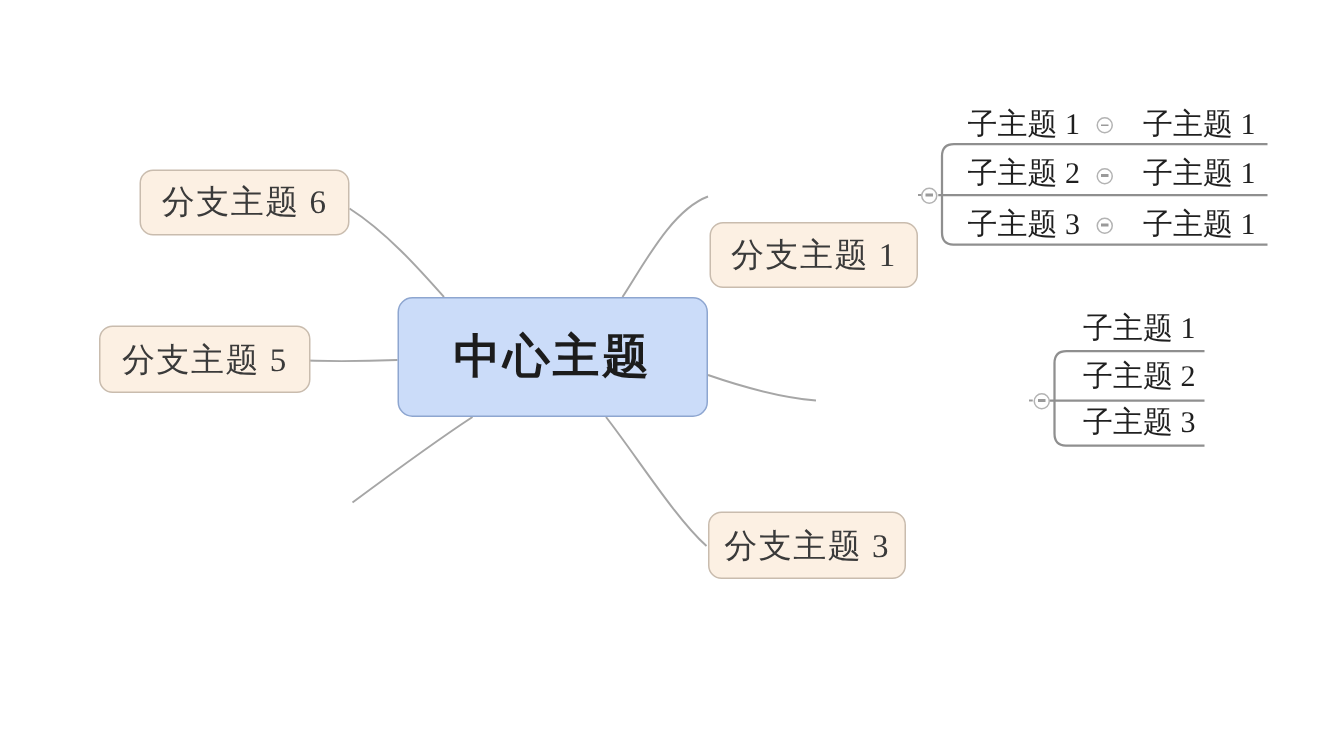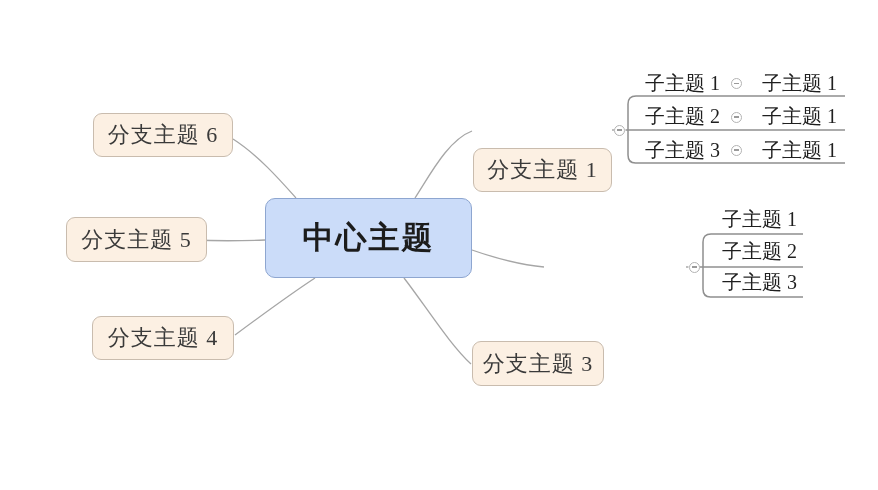--- a/index.html
+++ b/index.html
@@ -51,21 +51,20 @@
 
     <path d="M 686,267 L 688.5,267" fill="none" stroke="#9b9b9b" stroke-width="1.3"></path>
     <path d="M 803,234 L 711,234 Q 703,234 703,242 L 703,289 Q 703,297 710.5,297 L 803,297" fill="none" stroke="#8f8f8f" stroke-width="1.5"></path>
     <path d="M 699.5,267 L 803,267" fill="none" stroke="#8f8f8f" stroke-width="1.5"></path>
   </svg>
 
   <div class="topic central" style="left:265px;top:198px;width:207px;height:80px;">中心主题</div>
 
   <div class="topic branch" style="left:473px;top:108px;width:139px;height:44px;margin-top:40px;">分支主题 1</div>
   <div class="topic branch" style="left:472px;top:341px;width:132px;height:45px;">分支主题 3</div>
-  <div class="topic branch" style="left:92px;top:316px;width:142px;height:44px;">分支主题 4</div>
   <div class="topic branch" style="left:66px;top:217px;width:141px;height:45px;">分支主题 5</div>
   <div class="topic branch" style="left:93px;top:113px;width:140px;height:44px;">分支主题 6</div>
 
   <div class="subtopic" style="left:645px;top:73px;width:68px;">子主题 1</div>
   <div class="subtopic" style="left:762px;top:73px;width:68px;">子主题 1</div>
 
   <div class="subtopic" style="left:645px;top:106px;width:68px;">子主题 2</div>
   <div class="subtopic" style="left:762px;top:106px;width:68px;">子主题 1</div>
 
   <div class="subtopic" style="left:645px;top:140px;width:68px;">子主题 3</div>

